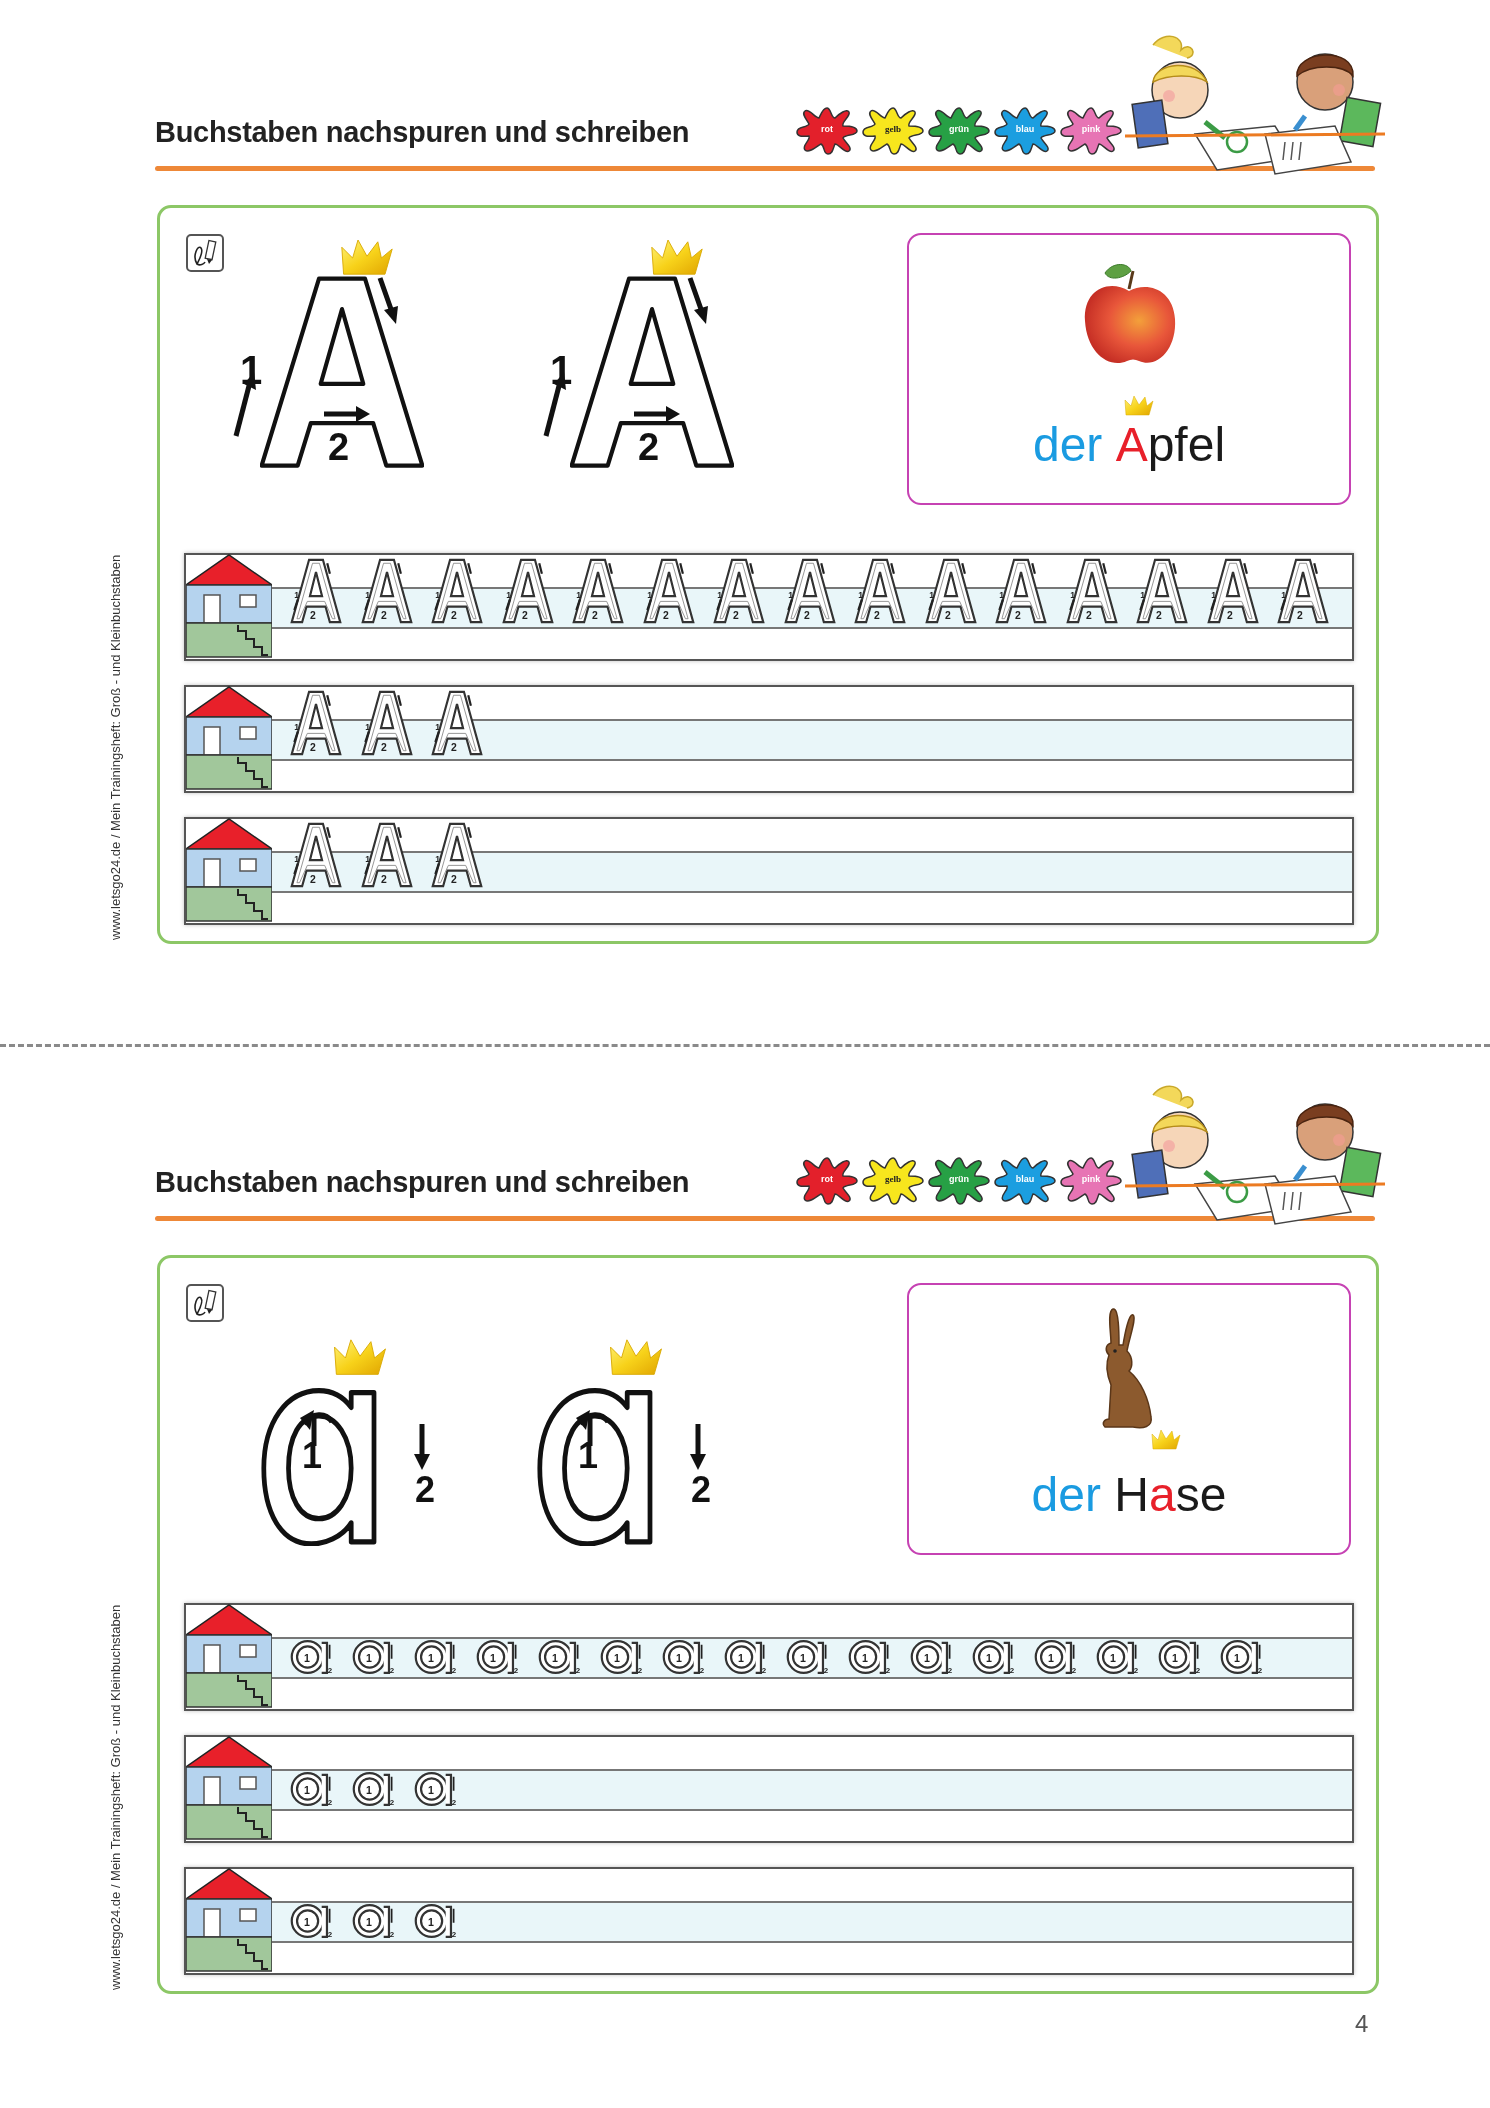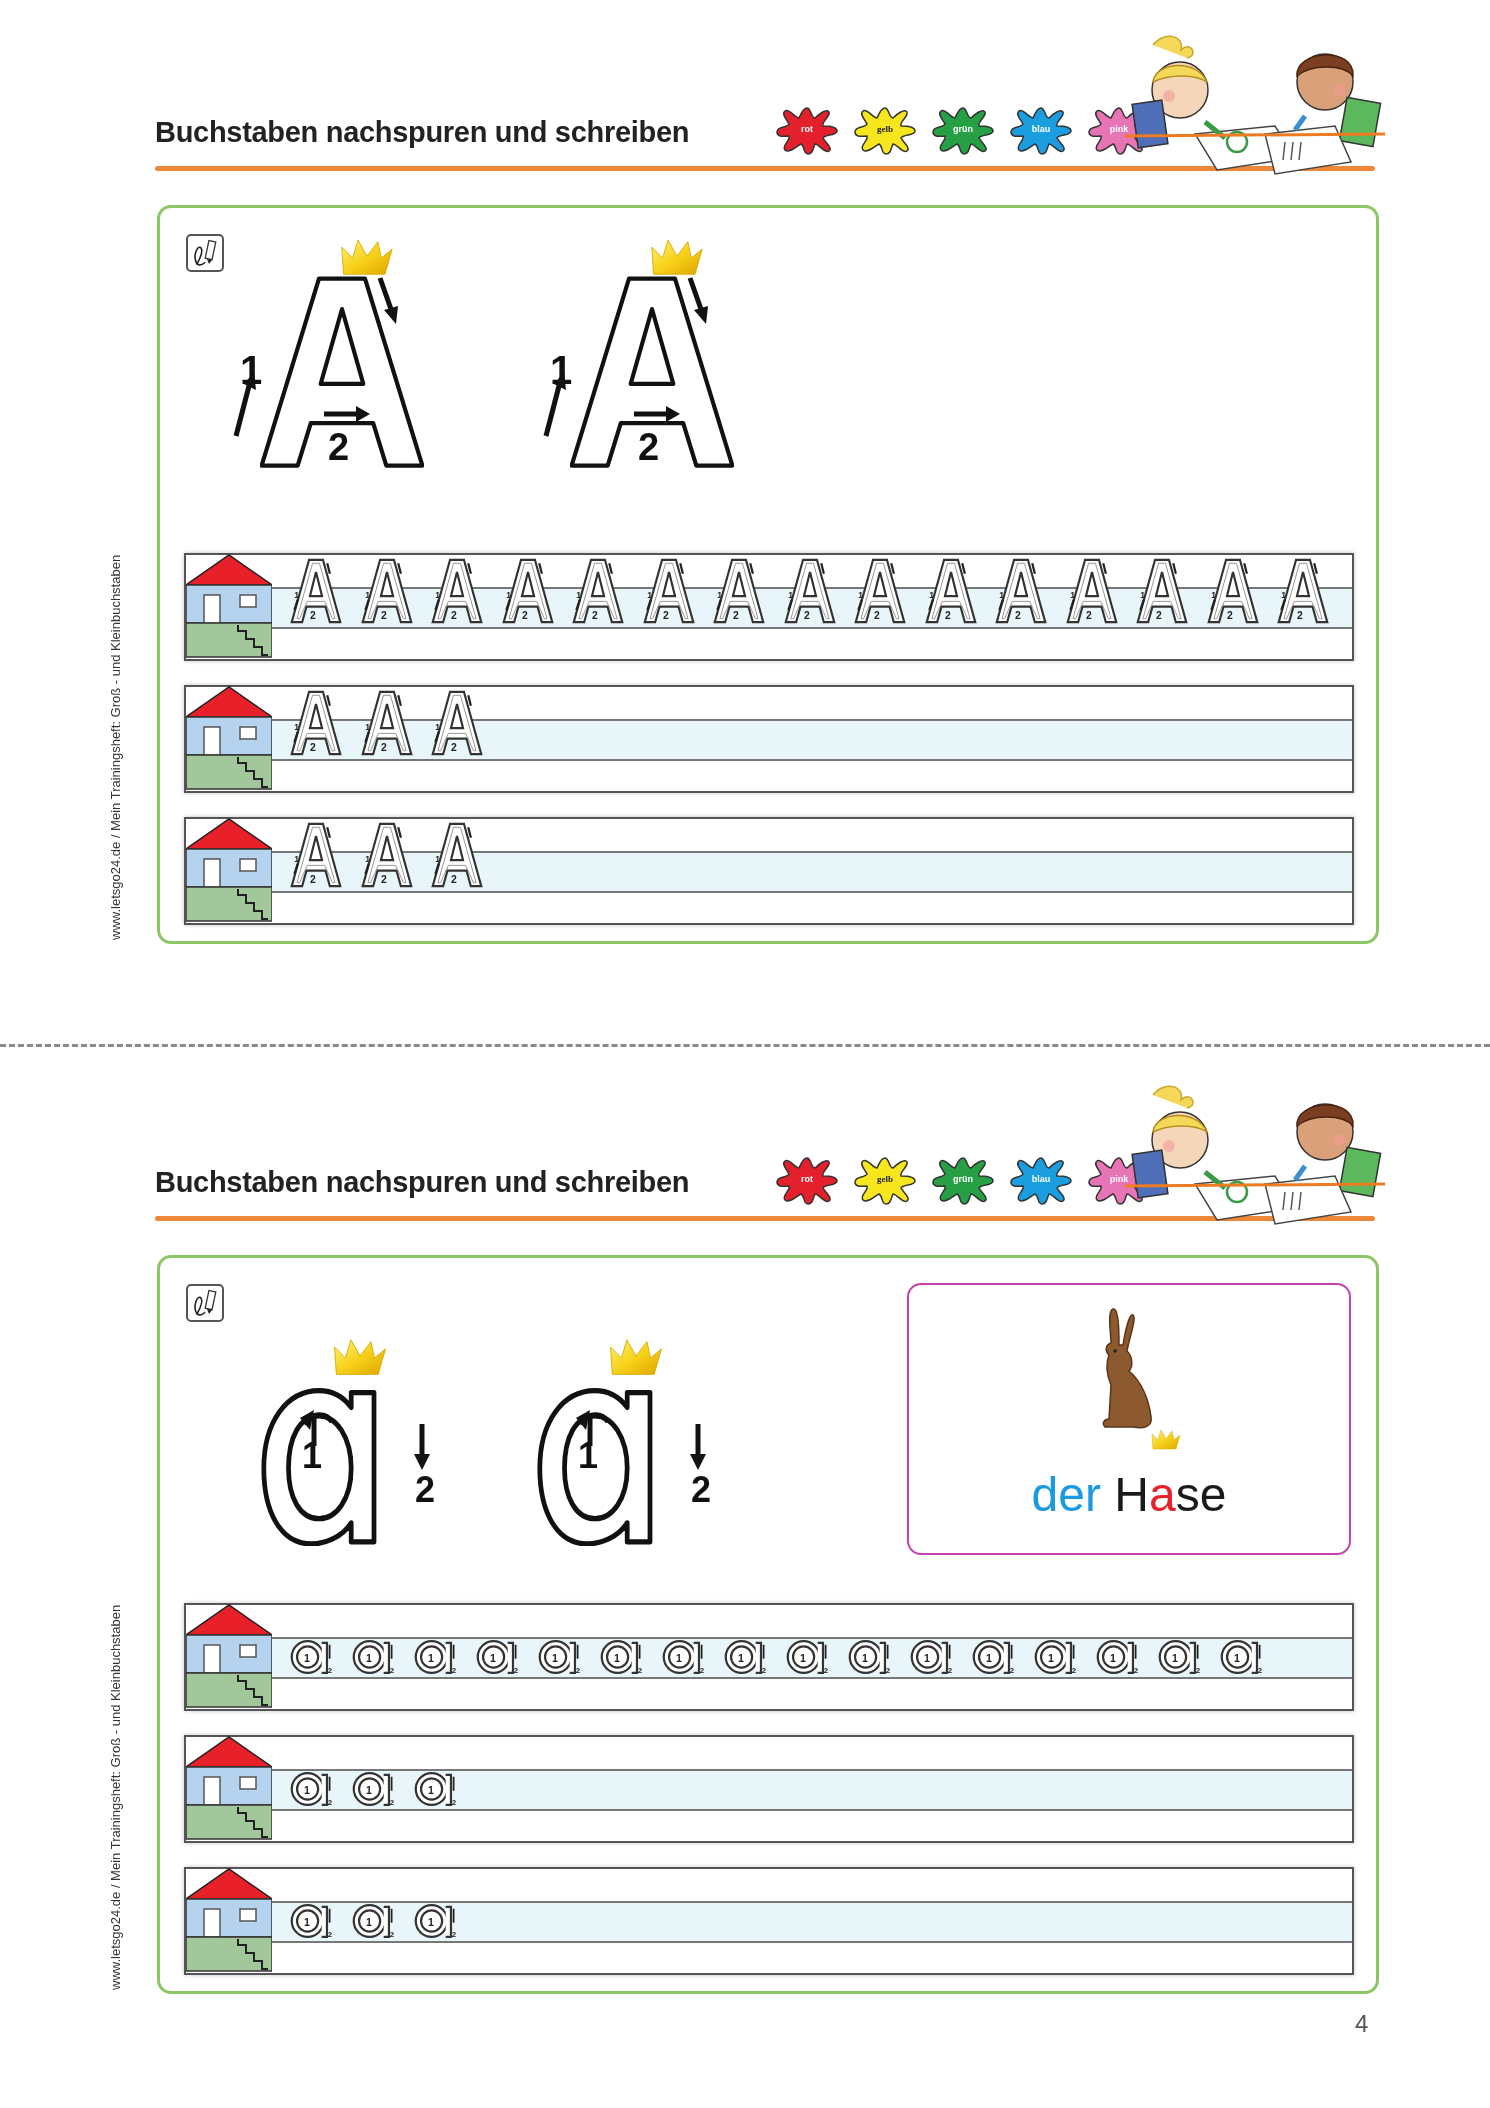--- a/index.html
+++ b/index.html
@@ -3,21 +3,21 @@
 <meta charset="utf-8">
 <style>
   html, body { margin:0; padding:0; background:#ffffff; }
   body { width:1490px; height:2108px; position:relative; overflow:hidden; font-family:"Liberation Sans", sans-serif; color:#1a1a1a; }
   .half { position:absolute; left:0; width:1490px; height:1040px; }
   .half.top { top:0; }
   .half.bottom { top:1050px; }
   .title { position:absolute; left:155px; top:116px; font-size:29px; font-weight:bold; letter-spacing:-0.3px; color:#222;text-align:right; }
   .half.bottom .title { top:1172px; }
   .underline-stroke { position:absolute; left:155px; height:5px; width:1220px; background:#ec7b22; border-radius:3px; opacity:0.9; }
-  .splats { position:absolute; left:775px; top:104px; display:flex; gap:14px; }
+  .splats { position:absolute; left:795px; top:104px; display:flex; gap:2px; }
   .splat { width:64px; height:52px; position:relative; }
   .splat svg { position:absolute; left:0; top:0; }
   .splat span { position:absolute; left:0; right:0; top:20px; text-align:center; font-size:9px; font-weight:bold; color:#fff; }
   .splat.gelb span { color:#222;font-family:Liberation Serif, serif; }
   .kids { position:absolute; left:1125px; top:30px; width:260px; height:150px; }
   .side-text { position:absolute; left:108px; top:940px; transform-origin:left top; transform:rotate(-90deg); font-size:13px; color:#333; white-space:nowrap; }
   .panel { position:absolute; left:157px; top:205px; width:1216px; height:733px; border:3px solid #8cc766; border-radius:14px; background:#fff; }
   .pen-icon { position:absolute; left:26px; top:26px; width:34px; height:34px; border:2px solid #555; border-radius:5px; background:#fff; }
   .letter-demo { position:absolute; top:30px; }
   .word-card { position:absolute; left:747px; top:25px; width:440px; height:268px; border:2.5px solid #c642b3; border-radius:14px; background:#fff; }
@@ -182,20 +182,35 @@
       <text x="10" y="146" font-size="40" font-weight="bold" fill="#111" font-family="Liberation Sans, sans-serif">1</text>
       <path d="M6 198 L20 144" stroke="#111" stroke-width="5"></path>
         <polygon points="14,146 24,134 26,152" fill="#111"></polygon>
       <path d="M150 40 L162 74" stroke="#111" stroke-width="5"></path>
         <polygon points="154,72 168,68 166,86" fill="#111"></polygon>
       <path d="M94 176 L128 176" stroke="#111" stroke-width="5"></path>
         <polygon points="126,168 140,176 126,184" fill="#111"></polygon>
       <text x="98" y="222" font-size="38" font-weight="bold" fill="#111" font-family="Liberation Sans, sans-serif">2</text>
     </svg>
 
+    <div class="word-card">
+      <svg style="position:absolute;left:170px;top:26px;" width="100" height="110" viewBox="0 0 100 110">
+        <path d="M50 28 L54 10" stroke="#5a3a1a" stroke-width="3"></path>
+        <path d="M26 12 C34 0 50 2 52 10 C44 18 30 20 26 12 Z" fill="#5ea043" stroke="#3b7a2a" stroke-width="1"></path>
+        <path d="M50 30 C30 18 4 28 6 60 C8 92 30 108 48 100 C52 98 56 98 60 100 C78 108 98 88 96 58 C94 28 68 20 50 30 Z" fill="url(#appleGrad)"></path>
+      </svg>
+      <div class="word">
+        <span class="art">der</span>
+        <span style="position:relative;display:inline-block;">
+          <svg style="position:absolute;left:8px;top:-22px;" width="30" height="22">
+              <use href="#crown" width="30" height="22"></use>
+            </svg>
+          <span class="key">A</span></span><span class="rest">pfel</span>
+      </div>
+    </div>
 
     <div class="rows">
       <div class="row">
         <div class="band"></div>
         <svg class="house" viewBox="0 0 86 106">
             <use href="#house"></use>
           </svg>
         <div class="glyphs">
           <svg class="glyph" viewBox="0 0 60 80">
               <use href="#smallA"></use>

